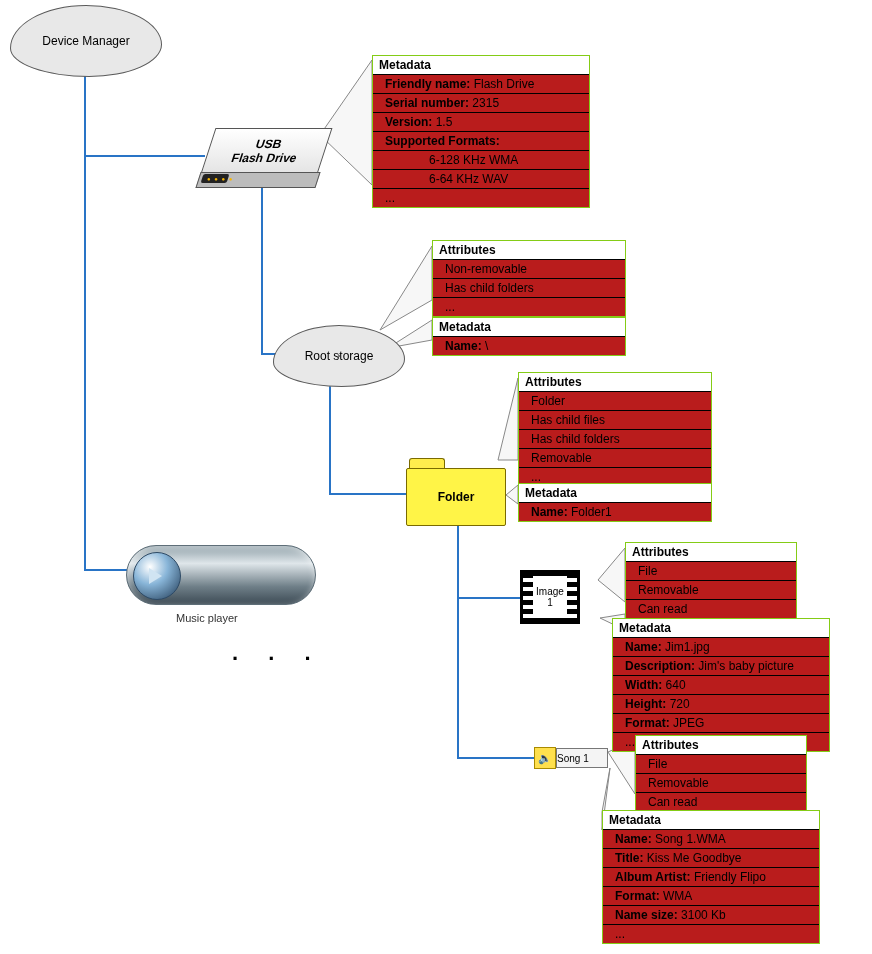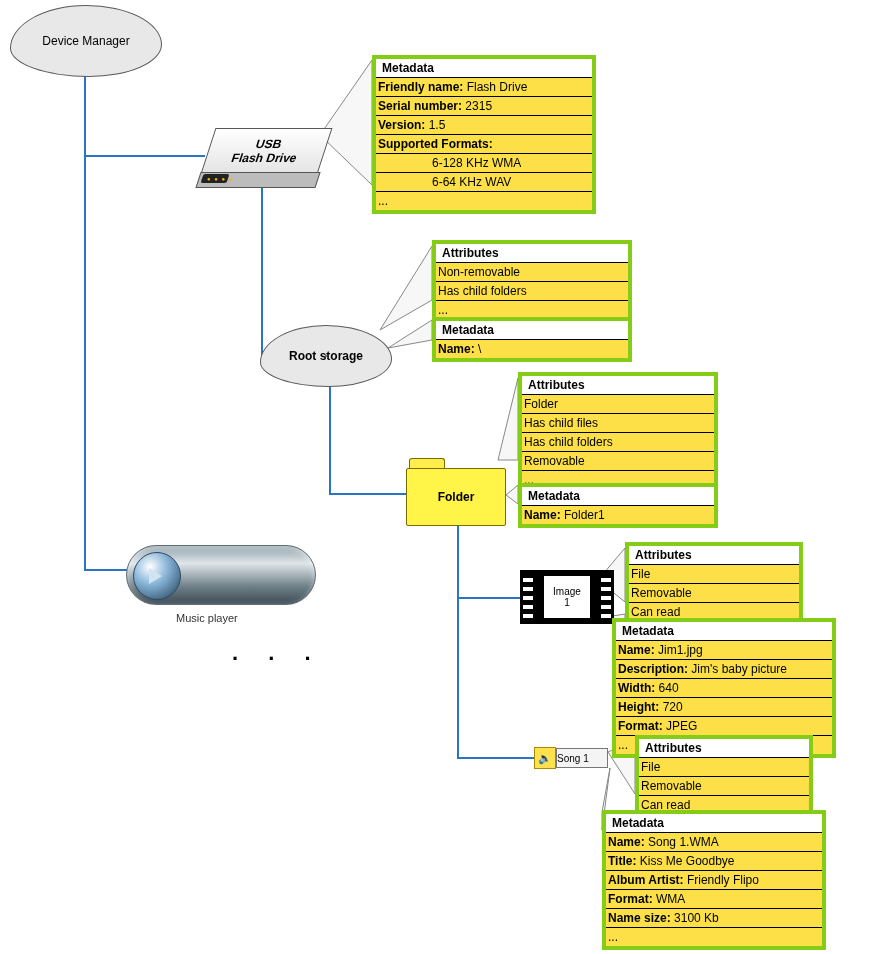--- a/index.html
+++ b/index.html
@@ -1,43 +1,43 @@
 <!DOCTYPE html>
 <html><head>
 <meta charset="utf-8">
 <style>
   body{margin:0;font-family:Arial,Helvetica,sans-serif;font-size:12px;background:#fff;}
   .canvas{position:relative;width:872px;height:954px;}
   .cloud{position:absolute;background:#E8E8E8;border:1px solid #5a5a5a;border-radius:50% 50% 48% 52%/60% 55% 45% 40%;display:flex;align-items:center;justify-content:center;text-align:center;font-weight:normal;box-shadow:inset 0 0 0 0 #000;}
   .cloud::before,.cloud::after{content:"";position:absolute;background:#E8E8E8;border:1px solid #5a5a5a;border-radius:50%;}
   .cloud.dm{left:10px;top:5px;width:150px;height:70px;}
-  .cloud.rs{left:260px;top:325px;width:130px;height:60px;font-weight:bold;}
+  .cloud.rs{left:273px;top:325px;width:130px;height:60px;font-weight:normal;}
   .usb-box{position:absolute;left:208px;top:128px;width:115px;height:58px;}
   .usb-top{position:absolute;left:0;top:0;width:100%;height:44px;background:linear-gradient(#fff,#e4e4e4);border:1px solid #555;transform:skewX(-18deg);display:flex;align-items:center;justify-content:center;font-weight:bold;text-align:center;font-size:12px;}
   .usb-side{position:absolute;left:-10px;top:44px;width:118px;height:14px;background:#bcbcbc;border:1px solid #555;transform:skewX(-18deg);}
   .usb-port{position:absolute;left:-6px;top:46px;width:26px;height:9px;background:#222;border-radius:2px;transform:skewX(-18deg);}
   .usb-dots{position:absolute;left:-1px;top:48px;font-size:6px;color:#f7b500;letter-spacing:1px;}
   .folder{position:absolute;left:406px;top:458px;width:98px;height:66px;}
   .folder-tab{position:absolute;left:3px;top:0;width:34px;height:12px;background:#FFED4D;border:1px solid #7a6a00;border-bottom:none;border-radius:3px 3px 0 0;}
   .folder-body{position:absolute;left:0;top:10px;width:98px;height:56px;background:#FFF447;border:1px solid #7a6a00;border-radius:2px;display:flex;align-items:center;justify-content:center;font-weight:bold;}
-  .film{position:absolute;left:520px;top:570px;width:94px;height:54px;background:#000;display:flex;align-items:center;justify-content:center;}
+  .film{position:absolute;left:520px;top:570px;width:60px;height:54px;background:#000;display:flex;align-items:center;justify-content:center;}
   .film-inner{width:46px;height:42px;background:#fff;display:flex;align-items:center;justify-content:center;font-size:10px;text-align:center;line-height:1.1;}
   .film::before,.film::after{content:"";position:absolute;top:3px;bottom:3px;width:10px;background:repeating-linear-gradient(#000 0 5px,#fff 5px 9px);}
   .film::before{left:3px;} .film::after{right:3px;}
   .songbox{position:absolute;left:556px;top:748px;width:50px;height:18px;border:1px solid #777;background:#f4f4f4;display:flex;align-items:center;font-size:10px;}
   .speaker{position:absolute;left:534px;top:747px;width:20px;height:20px;background:#FFE04D;border:1px solid #a98a00;display:flex;align-items:center;justify-content:center;font-size:11px;}
   .player{position:absolute;left:126px;top:545px;width:188px;height:58px;border-radius:30px;background:linear-gradient(#8fa0a8,#dfe6ea 30%,#6f7f88 70%,#3d4b55);border:1px solid #5e6e78;box-shadow:inset 0 2px 6px rgba(255,255,255,.5);}
   .player-orb{position:absolute;left:6px;top:6px;width:46px;height:46px;border-radius:50%;background:radial-gradient(circle at 35% 30%,#fff,#88b5d8 40%,#203a55 100%);border:1px solid #2d4a66;}
   .player-play{position:absolute;left:22px;top:22px;width:0;height:0;border-top:8px solid transparent;border-bottom:8px solid transparent;border-left:13px solid #d0e4f2;}
   .player-label{position:absolute;left:152px;top:612px;font-size:11px;color:#333;padding-left:24px;}
   .dots3{position:absolute;left:232px;top:640px;font-size:22px;font-weight:bold;letter-spacing:12px;}
   
-  .panel{position:absolute;border:4px solid #84cc16;background:#fde047;}
+  .panel{position:absolute;border:1px solid #84cc16;background:#b91c1c;}
   .panel .hdr{font-weight:bold;border-bottom:1px solid #000;padding:2px 6px;background:#fff;}
-  .panel .row{border-bottom:1px solid #000;padding:2px 2px;min-height:14px;}
+  .panel .row{border-bottom:1px solid #000;padding:2px 12px;min-height:14px;}
   .panel .row:last-child{border-bottom:none;}
   .panel .row.indent{padding-left:56px;}
   .kv .k{font-weight:bold;}
   
   svg.wires{position:absolute;left:0;top:0;width:872px;height:954px;pointer-events:none;}
   .blue{stroke:#2974C6;stroke-width:2;fill:none;}
   .lead{stroke:#888;stroke-width:1;fill:rgba(200,200,200,.15);}
 </style>
 </head>
 <body>

